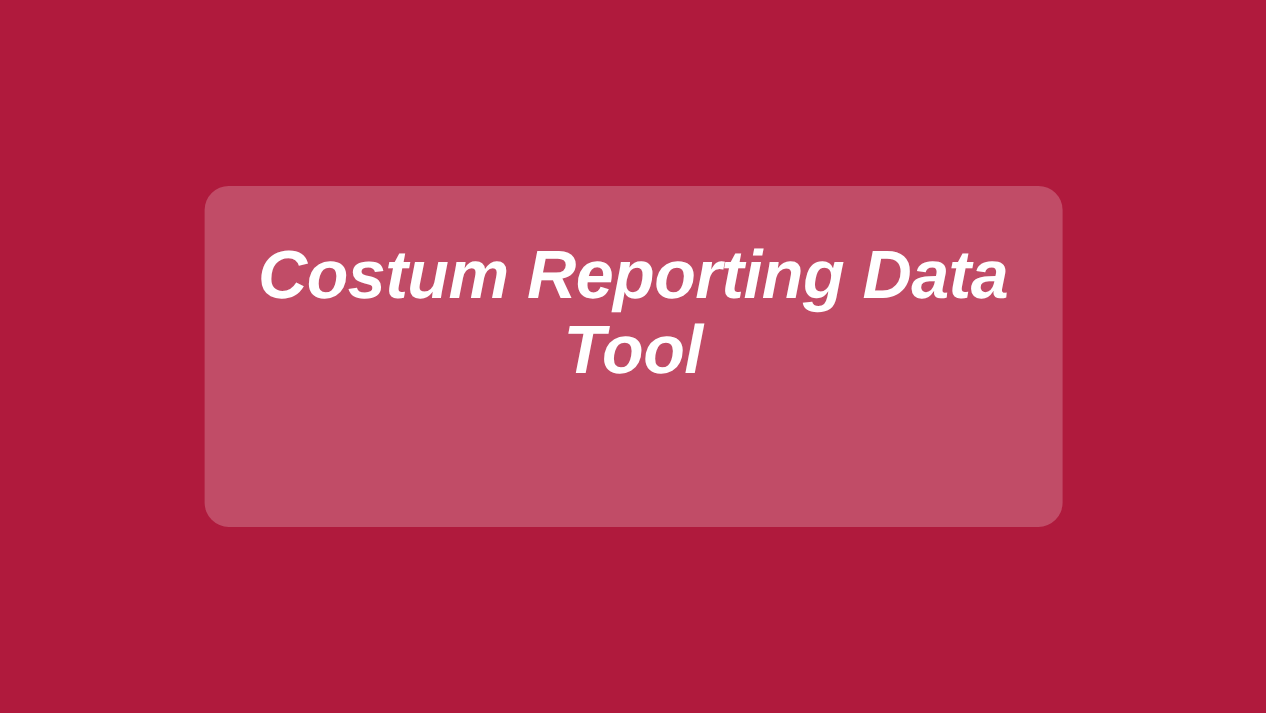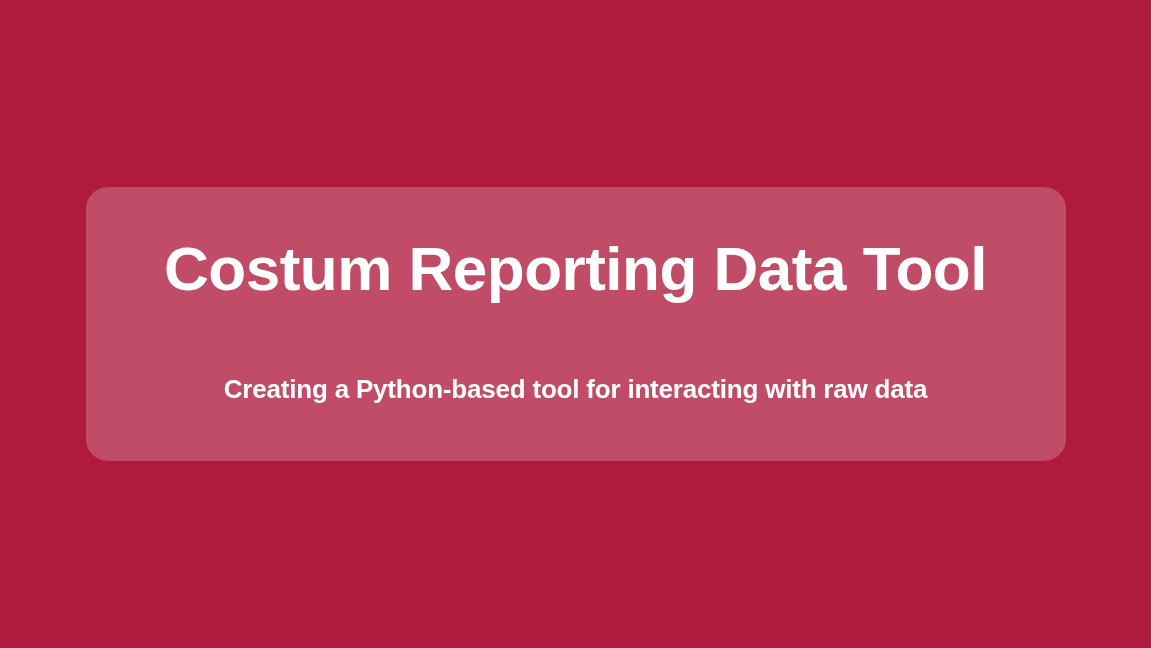--- a/index.html
+++ b/index.html
@@ -14,22 +14,23 @@
       font-family: 'Segoe UI', -apple-system, BlinkMacSystemFont, 'Helvetica Neue', Arial, sans-serif;
       display: flex;
       align-items: center;
       justify-content: center;
       overflow: hidden;
     }
     .card {
       background-color: rgba(255, 255, 255, 0.22);
       border-radius: 22px;
       padding: 48px 38px 56px 38px;
-      width: 980px;
+      width: 780px;
       text-align: center;
+      font-style: italic;
     }
     .title {
       color: #ffffff;
       font-size: 62px;
       font-weight: 800;
       letter-spacing: -0.5px;
       line-height: 1.1;
       margin-bottom: 70px;
     }
     .subtitle {
@@ -37,14 +38,13 @@
       font-size: 26px;
       font-weight: 700;
       letter-spacing: -0.2px;
     }
   </style>
 </head>
 <body>
 
 <div class="card">
   <h1 class="title">Costum Reporting Data Tool</h1>
-  <p class="subtitle">Creating a Python-based tool for interacting with raw data</p>
 </div>
 
 </body></html>

